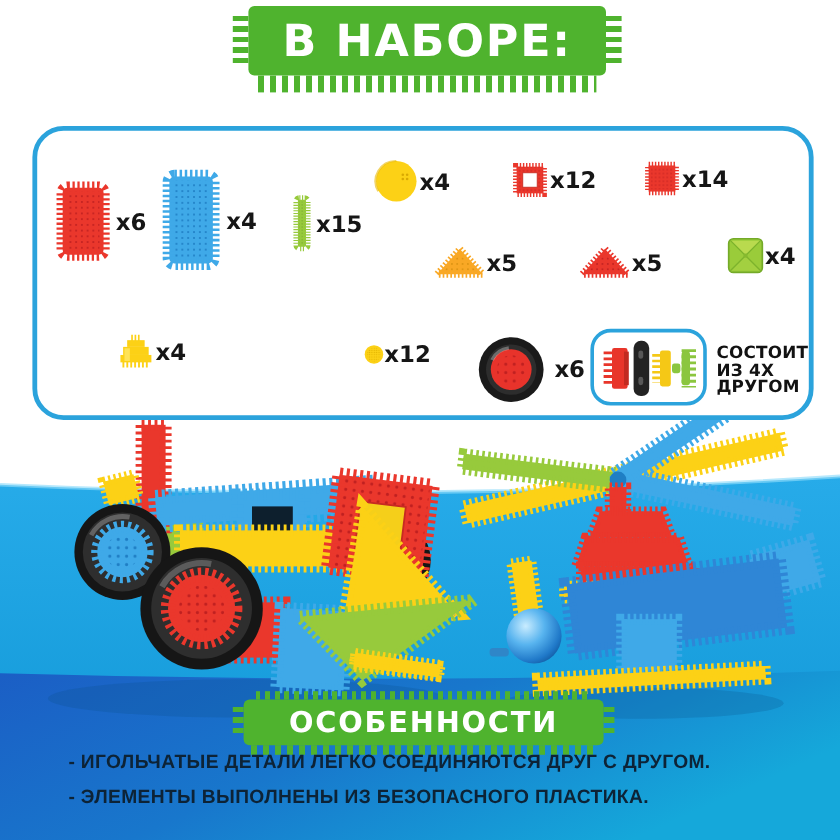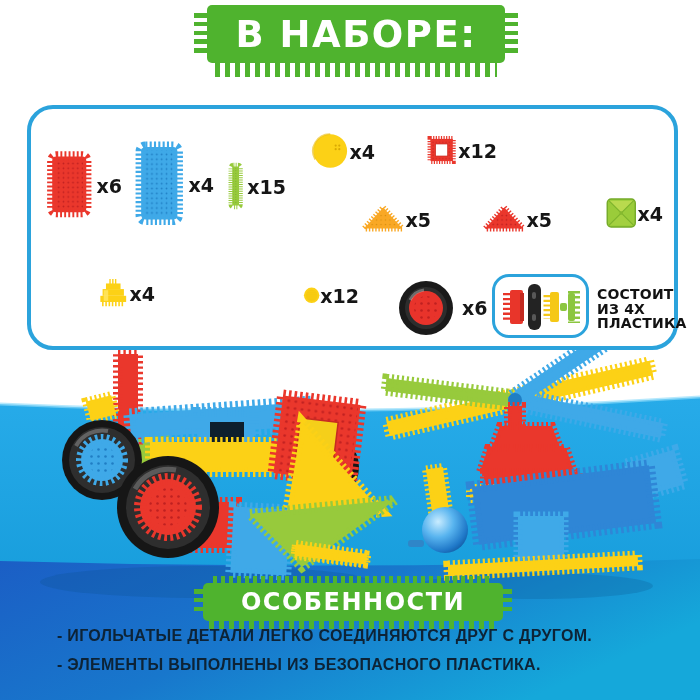--- a/index.html
+++ b/index.html
@@ -200,21 +200,21 @@
     </div>
 
     <div class="piece" style="left:99px;top:8px;width:84px;">
       <svg width="84" height="134" viewBox="0 0 84 134">
         <rect x="16" y="14" width="52" height="104" rx="6" class="d-blue t16"></rect>
         <rect x="21" y="19" width="42" height="94" fill="url(#dotB)"></rect>
       </svg>
       <div class="qty">x4</div>
     </div>
 
-    <div class="piece" style="left:193px;top:12px;width:62px;">
+    <div class="piece" style="left:209px;top:12px;width:62px;">
       <svg width="62" height="130" viewBox="0 0 62 130">
         <rect x="22" y="13" width="18" height="104" rx="3" class="d-green t20"></rect>
         <rect x="25" y="17" width="12" height="96" fill="url(#dotG)"></rect>
       </svg>
       <div class="qty">x15</div>
     </div>
 
     <div class="piece" style="left:280px;top:11px;width:64px;">
       <svg width="64" height="62" viewBox="0 0 64 62">
         <circle cx="32" cy="31" r="28" fill="#fcd116"></circle>
@@ -229,20 +229,27 @@
 
     <div class="piece" style="left:394px;top:7px;width:72px;">
       <svg width="72" height="68" viewBox="0 0 72 68">
         <rect x="12" y="10" width="48" height="48" class="d-red t13"></rect>
         <rect x="13" y="11" width="46" height="46" fill="url(#dotR)"></rect>
         <rect x="23" y="21" width="26" height="26" fill="#ffffff" stroke="#c62b22" stroke-width="1.5"></rect>
       </svg>
       <div class="qty">x12</div>
     </div>
 
+    <div class="piece" style="left:504px;top:6px;width:72px;">
+      <svg width="72" height="68" viewBox="0 0 72 68">
+        <rect x="12" y="10" width="48" height="47" class="d-red t13"></rect>
+        <rect x="16" y="14" width="40" height="39" fill="url(#dotR)"></rect>
+      </svg>
+      <div class="qty">x14</div>
+    </div>
 
     <div class="piece" style="left:330px;top:87px;width:70px;">
       <svg width="70" height="46" viewBox="0 0 70 46">
         <polygon points="35,5 65,38 5,38" class="d-orange t9"></polygon>
         <polygon points="35,12 58,35 12,35" fill="url(#dotO)"></polygon>
       </svg>
       <div class="qty">x5</div>
     </div>
 
     <div class="piece" style="left:451px;top:87px;width:70px;">
@@ -308,21 +315,21 @@
         <rect x="53" y="13" width="9" height="30" rx="2" fill="#f5c816"></rect>
         <rect x="63" y="24" width="7" height="8" rx="2" fill="#8bc63f"></rect>
         <line x1="77" y1="12" x2="77" y2="44" stroke="#8bc63f" stroke-width="12" stroke-dasharray="2.4 2.7"></line>
         <rect x="71" y="14" width="7" height="28" rx="2" fill="#8bc63f"></rect>
       </svg>
     </div>
 
     <div class="parts-note" style="left:566px;top:178px;">
       <div>СОСТОИТ</div>
       <div>ИЗ 4Х</div>
-      <div>ПЛАСТИКА</div>
+      <div>ДРУГОМ</div>
     </div>
   </div>
 
   <div class="banner banner-bottom">
     <span class="teeth-t"></span>
     <span class="teeth-l"></span>
     <span class="teeth-r"></span>
     <span class="teeth-b"></span>
     <span class="txt">ОСОБЕННОСТИ</span>
   </div>

